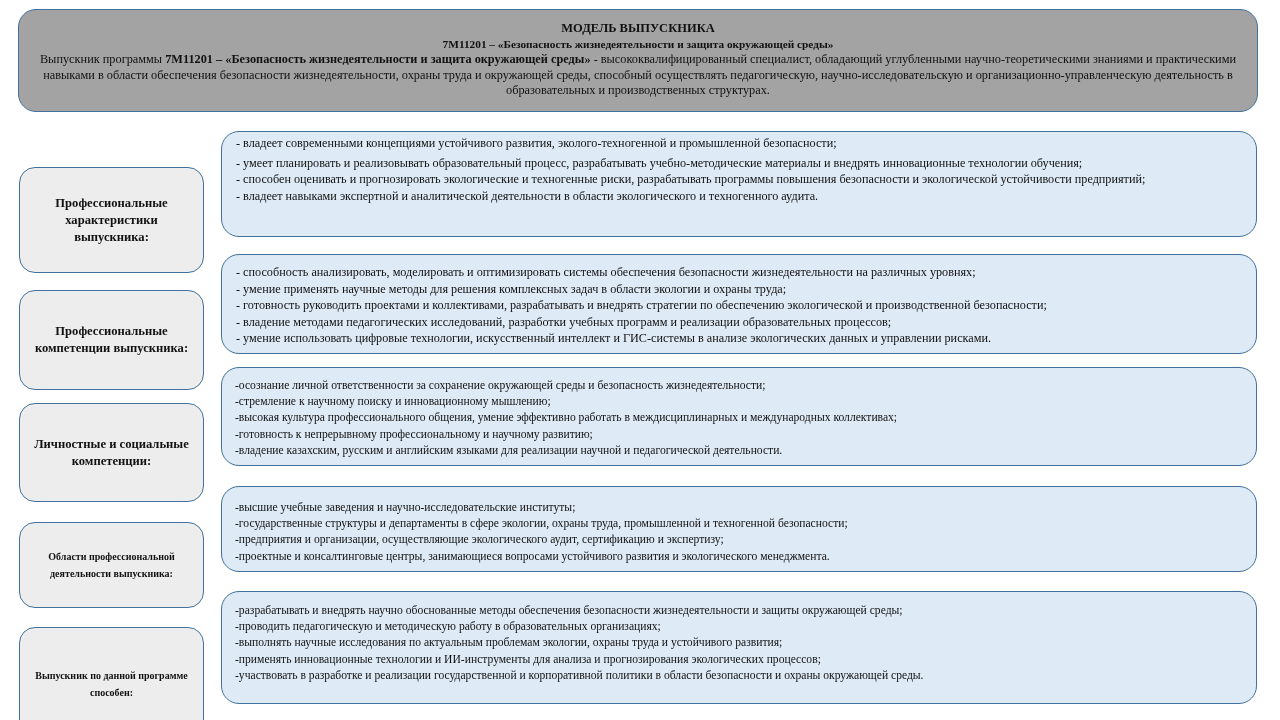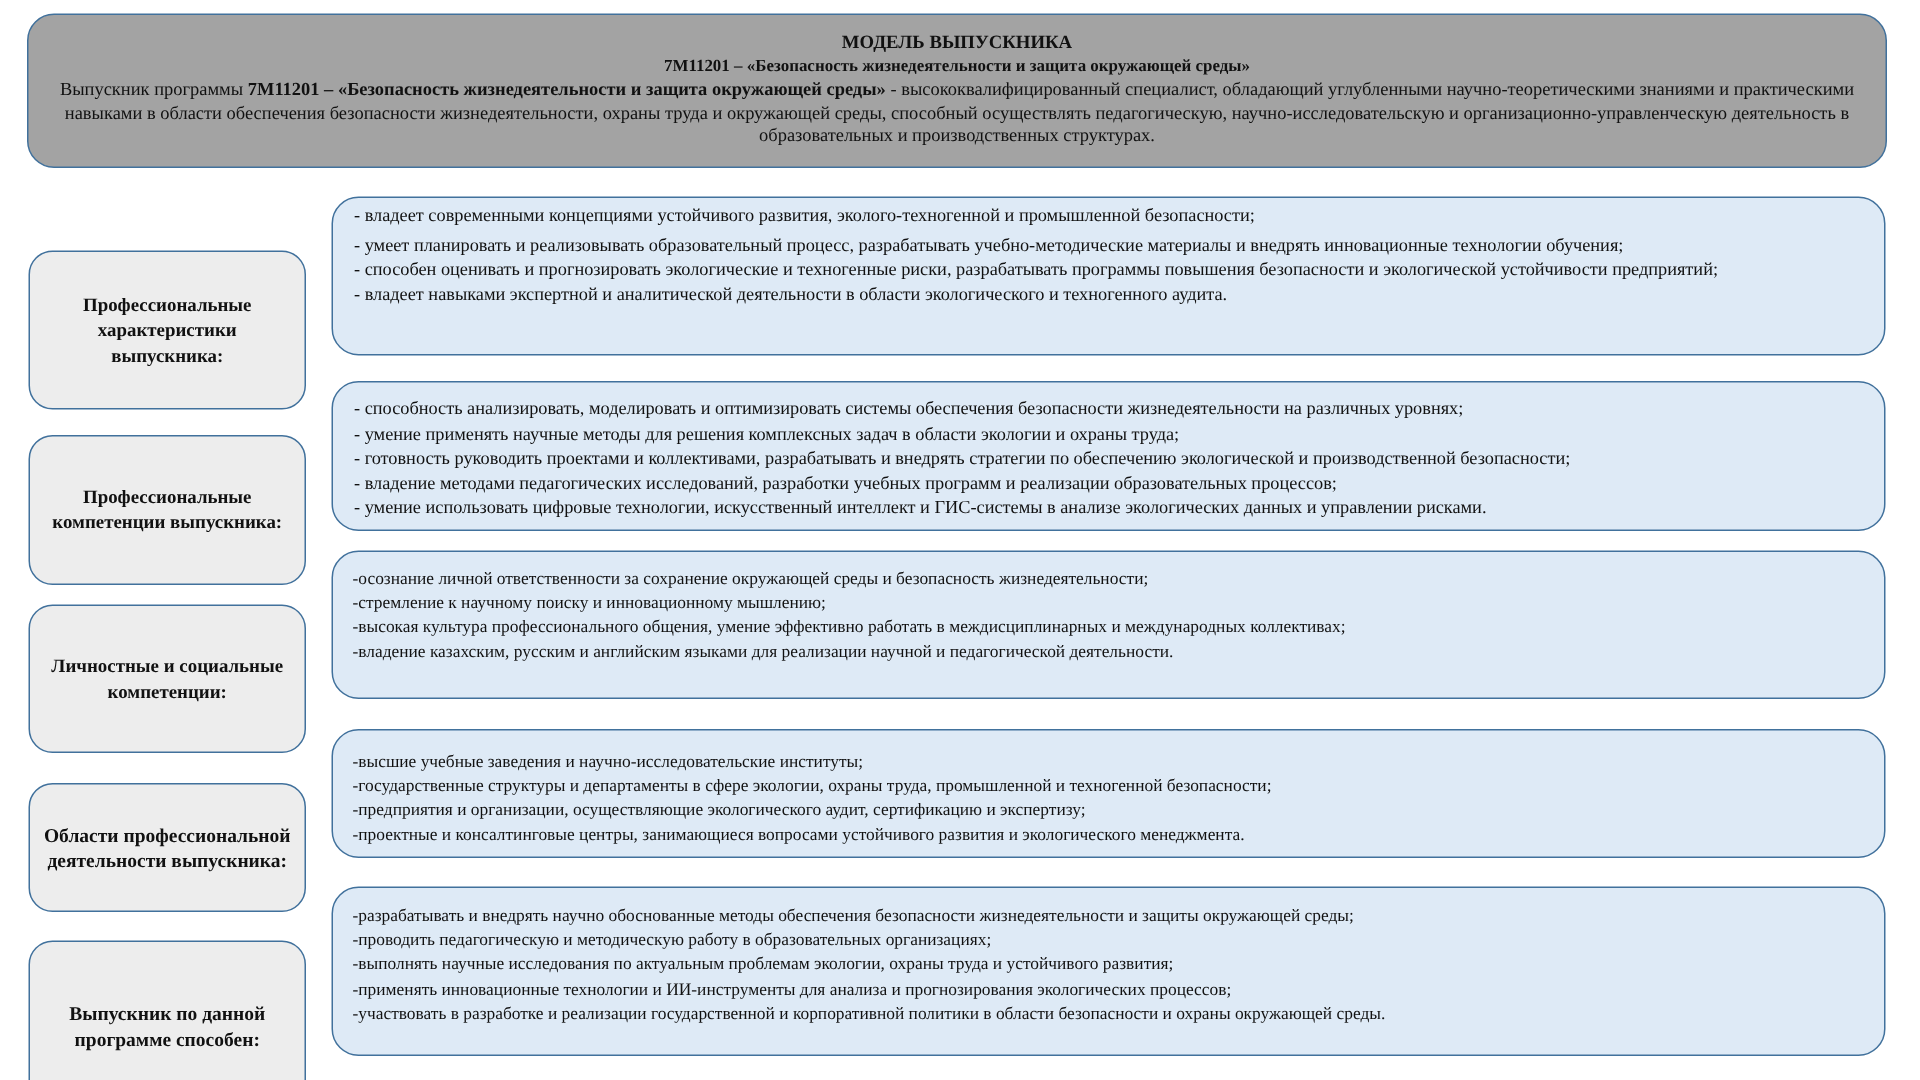--- a/index.html
+++ b/index.html
@@ -14,21 +14,21 @@
   }
   .header .t1 { font-weight:bold; font-size:12.5px; }
   .header .t2 { font-weight:bold; font-size:11.3px; }
   .header .desc { padding:0 4px; }
   .header b { font-weight:bold; }
   .label {
     left:19px; width:185px; border-radius:16px; background:#ededed;
     display:flex; align-items:center; justify-content:center; text-align:center;
     font-weight:bold; font-size:12.6px; line-height:17px; padding:0 8px;margin-top:36px;
   }
-  .label.small { font-size:13px; }
+  .label.small { font-size:10px; }
   .content {
     left:221px; width:1036px; border-radius:18px; background:#deeaf6;
     font-size:12.2px; line-height:16.6px; padding:3px 4px 0 14px;
   }
   .content.c3, .content.c4, .content.c5 { font-size:11.6px; line-height:16.2px; padding-left:13px; }
   .content .item { white-space:nowrap; }
   .content .item.wrap { white-space:normal; }
   .r1 { top:131px; height:106px; }
   .r2 { top:254px; height:100px; }
   .r3 { top:367px; height:99px; }
@@ -65,20 +65,21 @@
   <div class="item">- готовность руководить проектами и коллективами, разрабатывать и внедрять стратегии по обеспечению экологической и производственной безопасности;</div>
   <div class="item">- владение методами педагогических исследований, разработки учебных программ и реализации образовательных процессов;</div>
   <div class="item">- умение использовать цифровые технологии, искусственный интеллект и ГИС-системы в анализе экологических данных и управлении рисками.</div>
 </div>
 
 <div class="box label r3">Личностные и социальные компетенции:</div>
 <div class="box content r3 c3">
   <div class="item">-осознание личной ответственности за сохранение окружающей среды и безопасность жизнедеятельности;</div>
   <div class="item">-стремление к научному поиску и инновационному мышлению;</div>
   <div class="item">-высокая культура профессионального общения, умение эффективно работать в междисциплинарных и международных коллективах;</div>
+  <div class="item">-готовность к непрерывному профессиональному и научному развитию;</div>
   <div class="item">-владение казахским, русским и английским языками для реализации научной и педагогической деятельности.</div>
 </div>
 
 <div class="box label small r4">Области профессиональной деятельности выпускника:</div>
 <div class="box content r4 c4">
   <div class="item">-высшие учебные заведения и научно-исследовательские институты;</div>
   <div class="item">-государственные структуры и департаменты в сфере экологии, охраны труда, промышленной и техногенной безопасности;</div>
   <div class="item">-предприятия и организации, осуществляющие экологического аудит, сертификацию и экспертизу;</div>
   <div class="item">-проектные и консалтинговые центры, занимающиеся вопросами устойчивого развития и экологического менеджмента.</div>
 </div>

